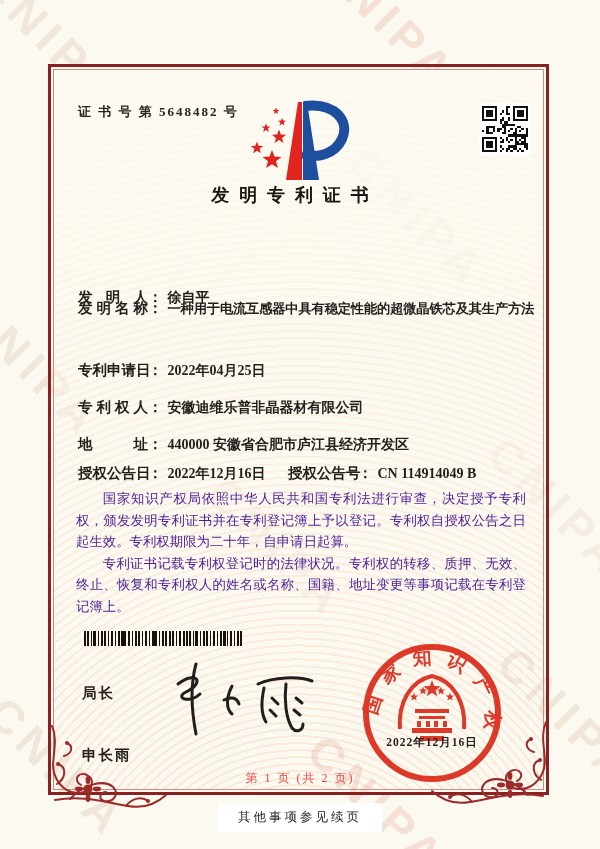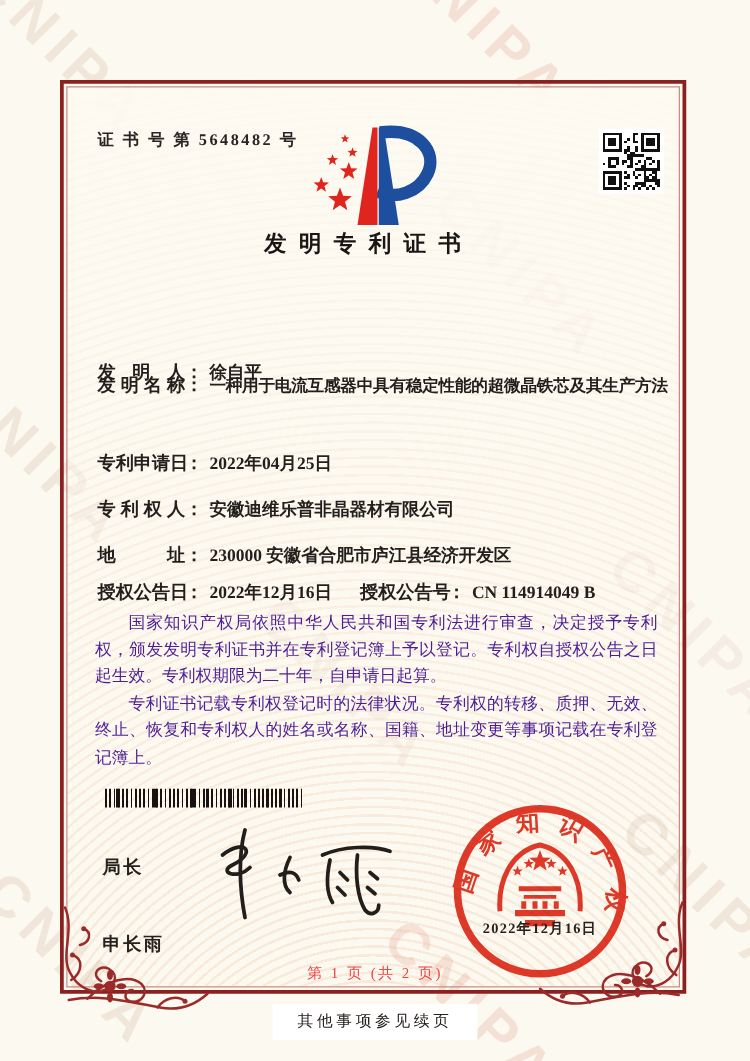--- a/index.html
+++ b/index.html
@@ -320,21 +320,21 @@
   <div class="frow" style="top:288px;">
     <span class="flabel">发明人</span><span class="fcolon">：</span><span class="fvalue">徐自平</span>
   </div>
   <div class="frow" style="top:361px;">
     <span class="flabel">专利申请日</span><span class="fcolon">：</span><span class="fvalue">2022年04月25日</span>
   </div>
   <div class="frow" style="top:398px;">
     <span class="flabel">专利权人</span><span class="fcolon">：</span><span class="fvalue">安徽迪维乐普非晶器材有限公司</span>
   </div>
   <div class="frow" style="top:435px;">
-    <span class="flabel">地址</span><span class="fcolon">：</span><span class="fvalue">230000 安徽省合肥市庐江县经济开发区</span>
+    <span class="flabel">地址</span><span class="fcolon">：</span><span class="fvalue">440000 安徽省合肥市庐江县经济开发区</span>
   </div>
   <div class="frow" style="top:464px;">
     <span class="flabel">授权公告日</span><span class="fcolon">：</span><span class="fvalue">2022年12月16日</span>
     <span class="fgroup2">
       <span class="flabel">授权公告号</span><span class="fcolon">：</span><span class="fvalue">CN 114914049 B</span>
     </span>
   </div>
 
   <div class="legal">
     <p>国家知识产权局依照中华人民共和国专利法进行审查，决定授予专利权，颁发发明专利证书并在专利登记簿上予以登记。专利权自授权公告之日起生效。专利权期限为二十年，自申请日起算。</p>

